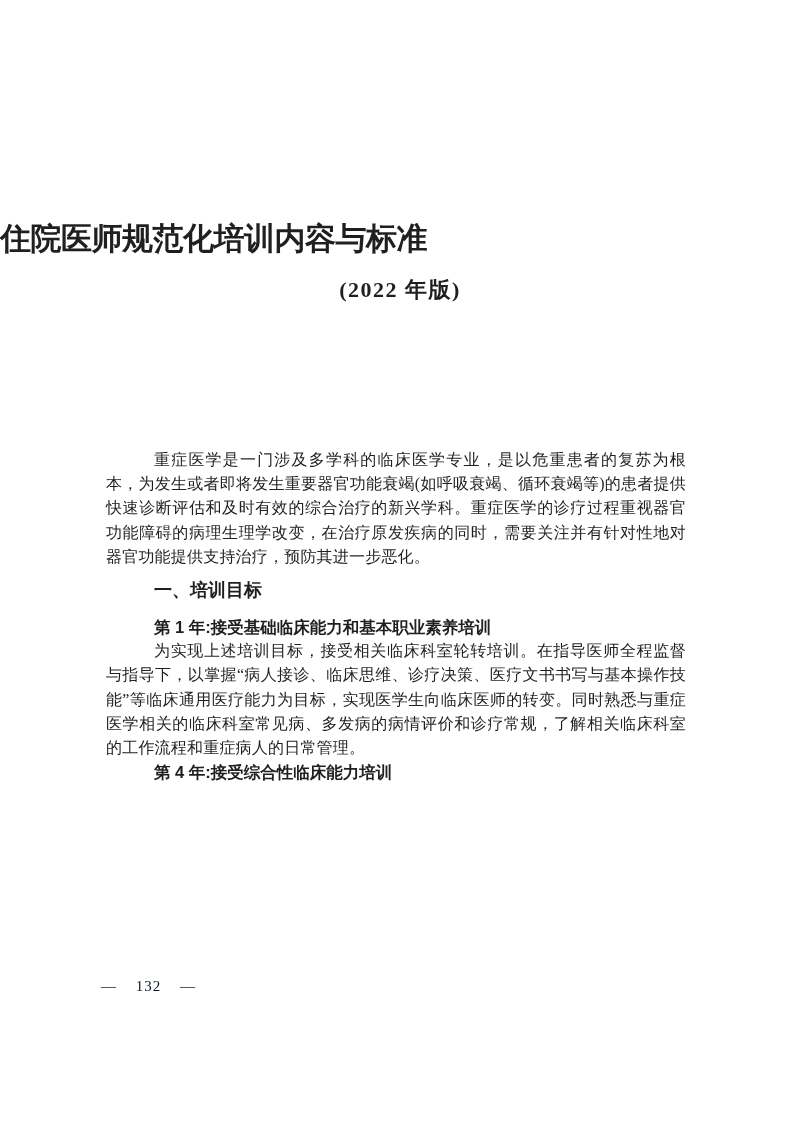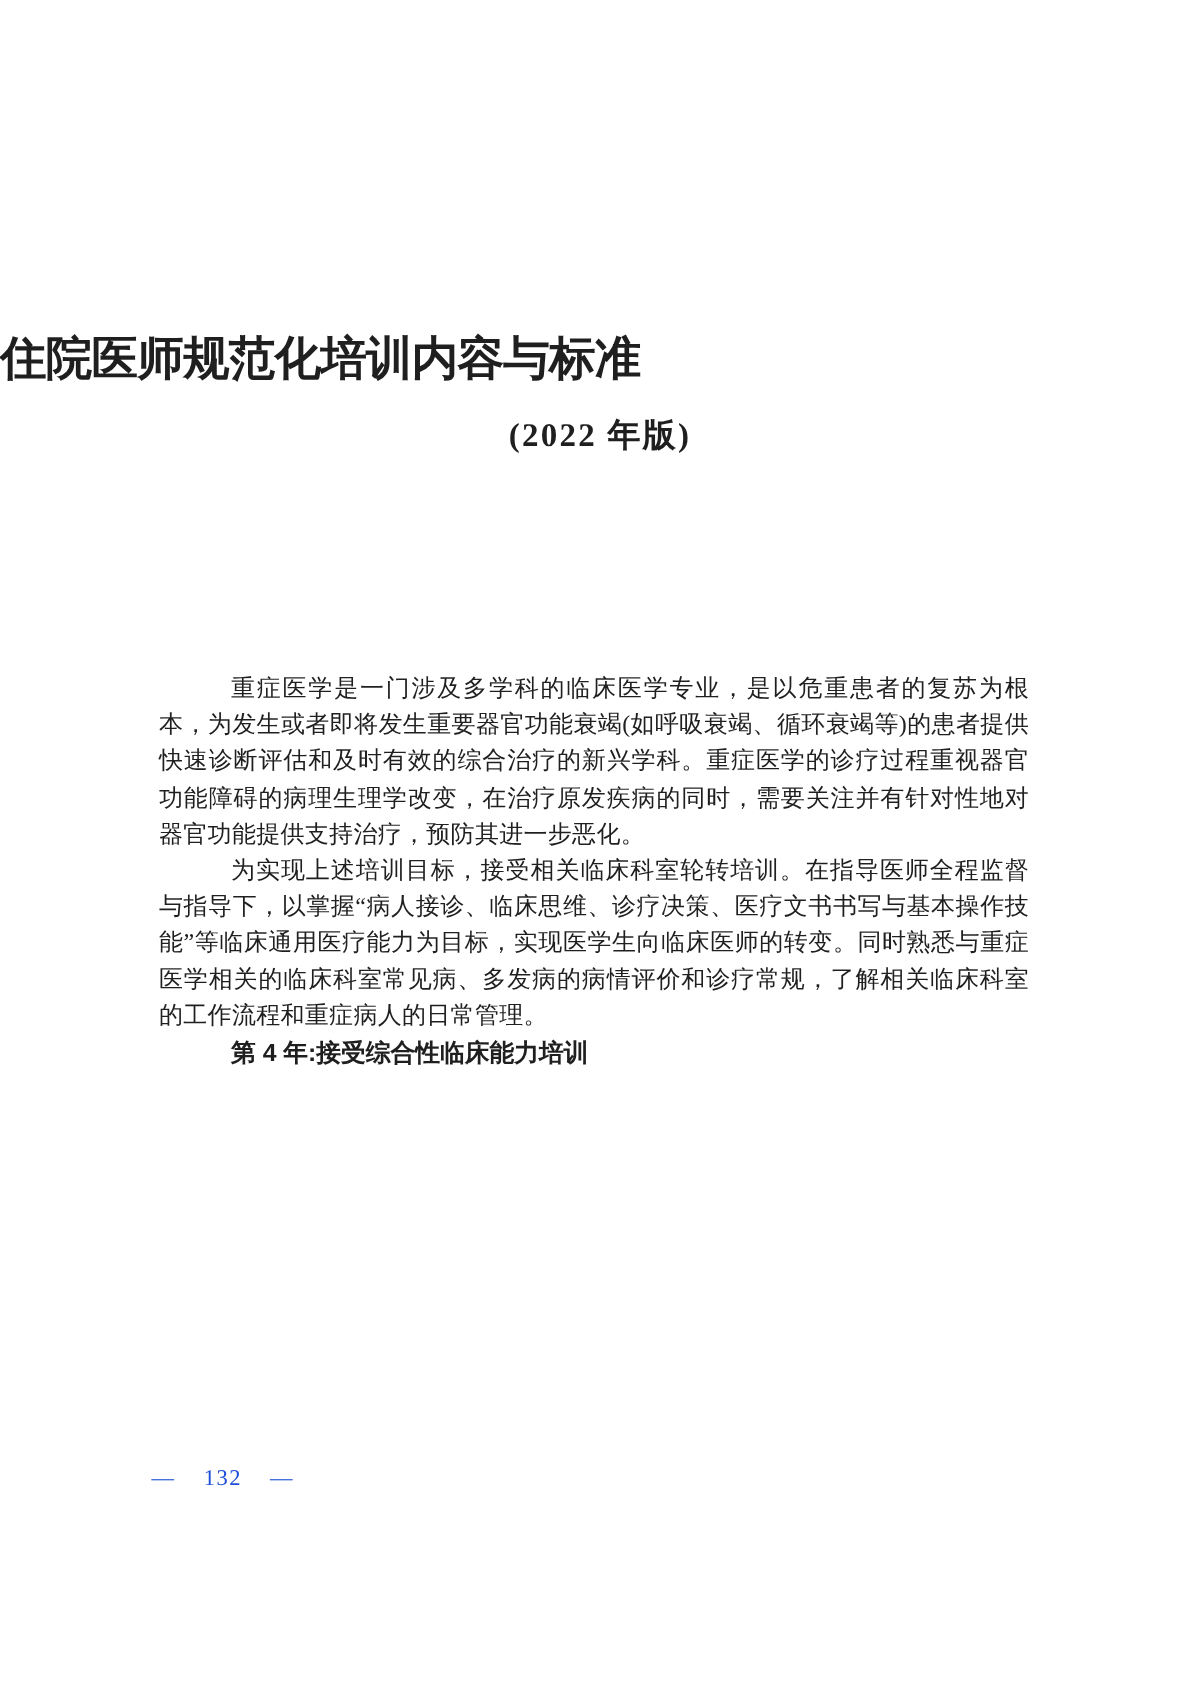--- a/index.html
+++ b/index.html
@@ -88,40 +88,42 @@
   }
   
   .page-number {
     position: absolute;
     left: 101px;
     top: 977px;
     font-size: 15px;
     line-height: 18px;
     word-spacing: 14px;
     letter-spacing: 1px;
-    color: #1d4ed8;
+    color: #0f172a;
   }
 </style>
 </head>
 <body>
 
 <div class="page">
 
   <h1 class="book-title">住院医师规范化培训内容与标准</h1>
 
   <div class="edition">(2022 年版)</div>
 
 
   <div class="doc-body">
 
     <p class="para">重症医学是一门涉及多学科的临床医学专业，是以危重患者的复苏为根本，为发生或者即将发生重要器官功能衰竭(如呼吸衰竭、循环衰竭等)的患者提供快速诊断评估和及时有效的综合治疗的新兴学科。重症医学的诊疗过程重视器官功能障碍的病理生理学改变，在治疗原发疾病的同时，需要关注并有针对性地对器官功能提供支持治疗，预防其进一步恶化。</p>
 
+    <h3 class="section-heading">一、培训目标</h3>
 
 
 
+    <p class="sub-heading">第 1 年:接受基础临床能力和基本职业素养培训</p>
 
     <p class="para">为实现上述培训目标，接受相关临床科室轮转培训。在指导医师全程监督与指导下，以掌握“病人接诊、临床思维、诊疗决策、医疗文书书写与基本操作技能”等临床通用医疗能力为目标，实现医学生向临床医师的转变。同时熟悉与重症医学相关的临床科室常见病、多发病的病情评价和诊疗常规，了解相关临床科室的工作流程和重症病人的日常管理。</p>
 
     <p class="sub-heading">第 4 年:接受综合性临床能力培训</p>
 
 
   </div>
 
   <div class="page-number">— 132 —</div>
 

